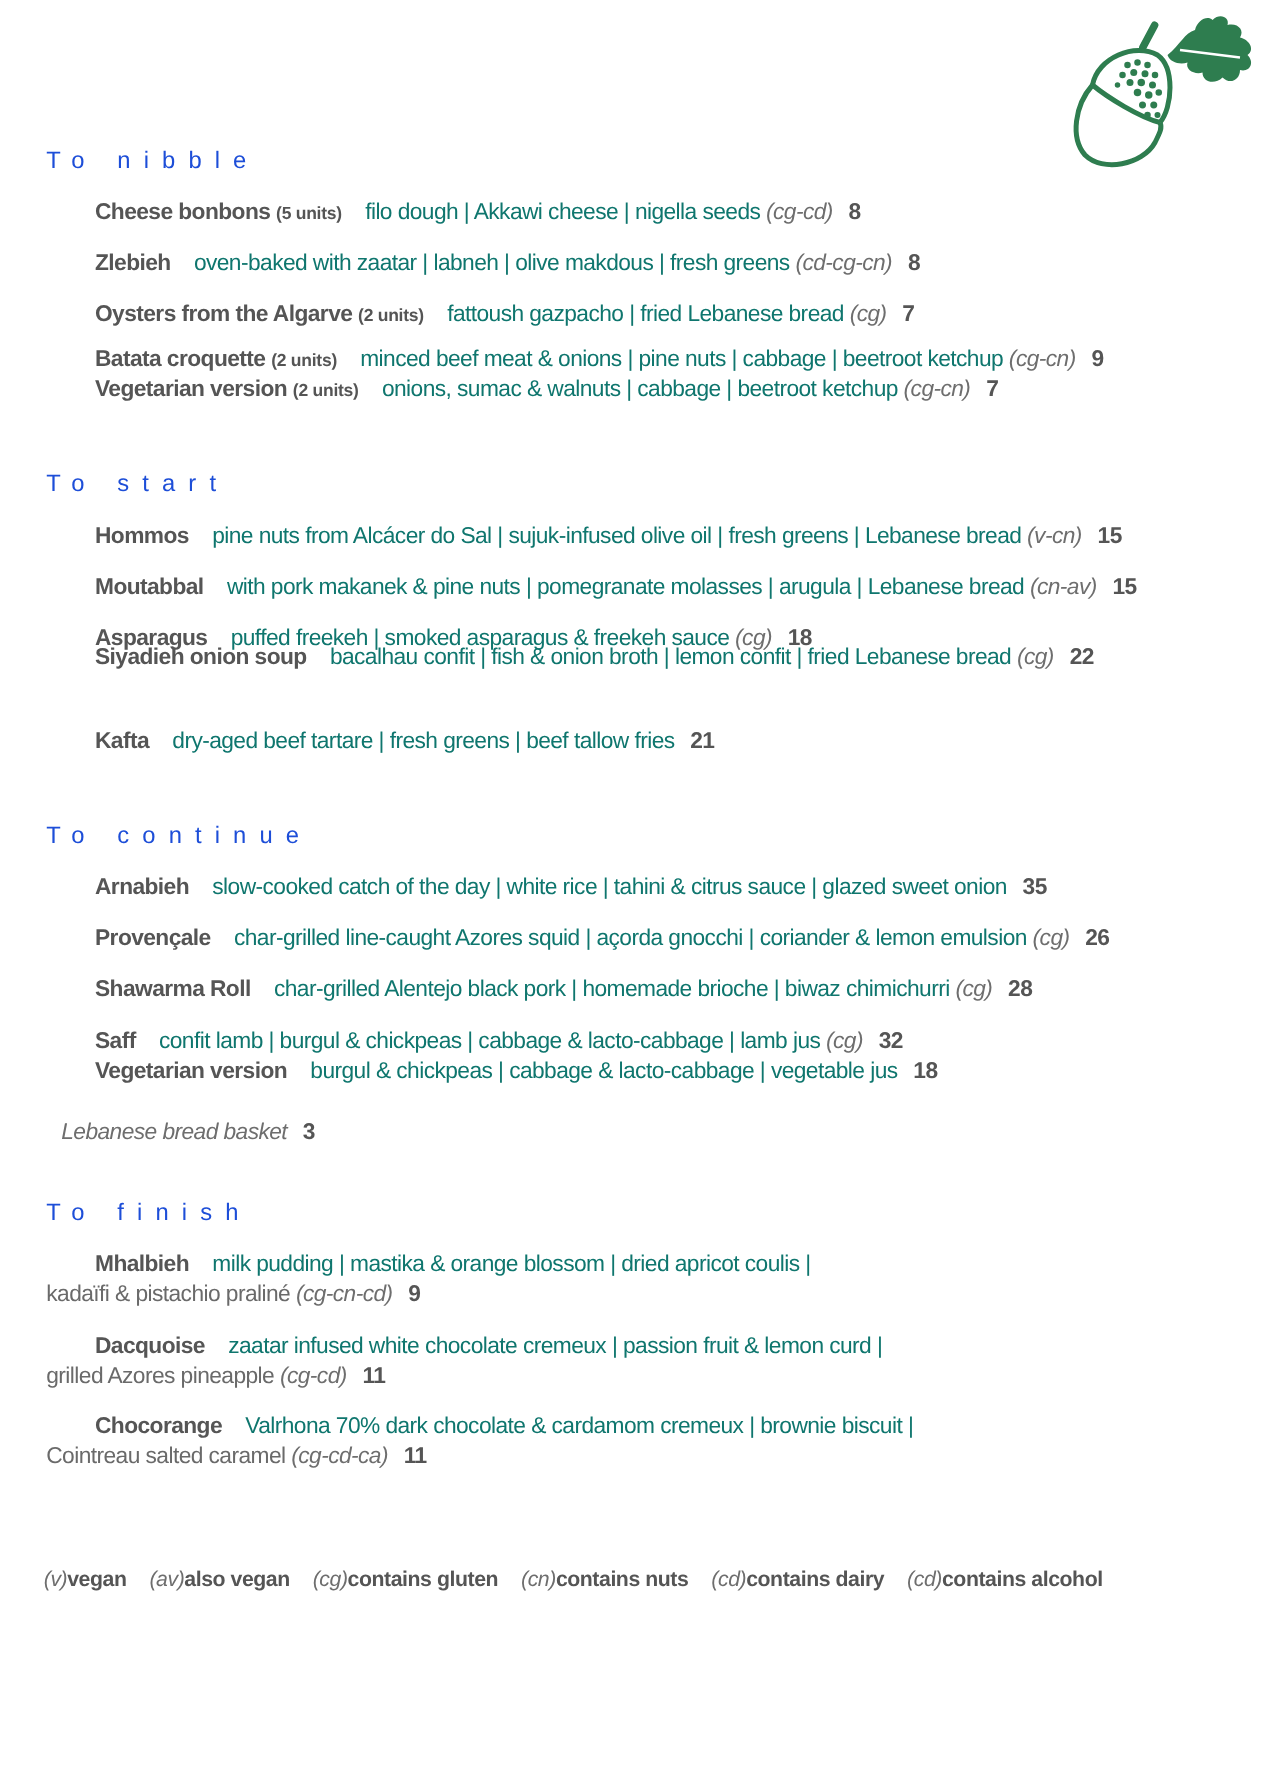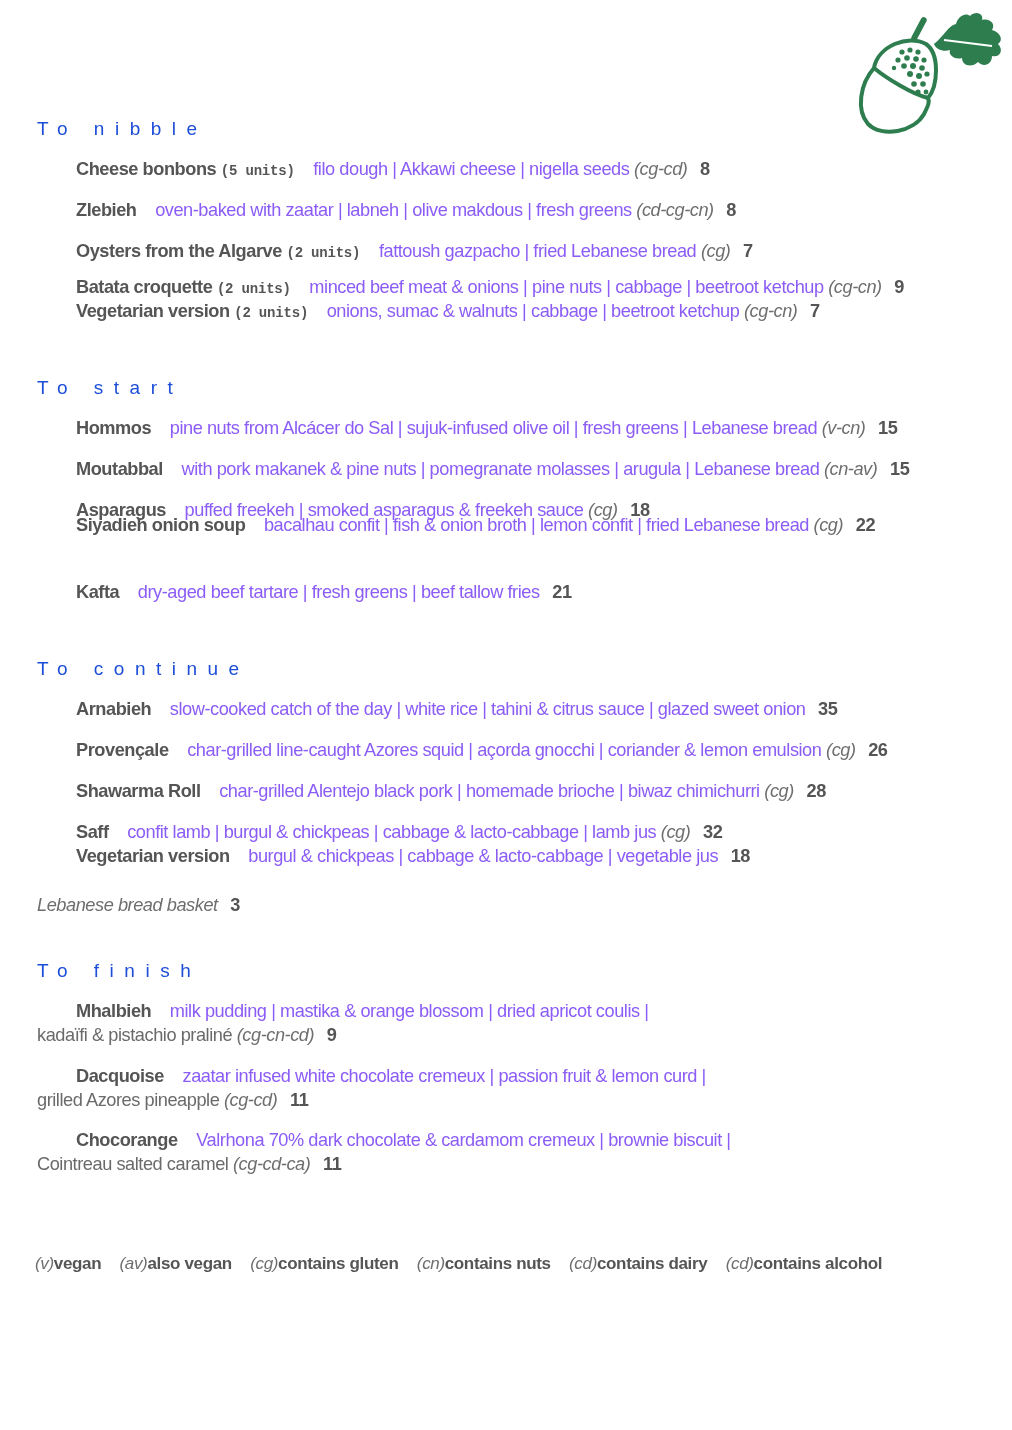--- a/index.html
+++ b/index.html
@@ -11,25 +11,25 @@
   .section-title {
     position:absolute; left:37px;
     font-size:19px; letter-spacing:10.5px; color:#1d4ed8;
     font-family:"Liberation Sans", sans-serif;
   }
   .line {
     position:absolute; left:37px; white-space:nowrap;
     font-size:18.2px; letter-spacing:-0.45px; color:#6a6a6a;
   }
   .name { font-weight:bold; color:#555;margin-left:39px; }
-  .units { font-weight:bold; font-size:14px; color:#555; letter-spacing:-0.2px;font-family:Liberation Mono, monospace; }
-  .desc { margin-left:14px; color:#8b5cf6; }
+  .units { font-weight:bold; font-size:14px; color:#555; letter-spacing:-0.2px; }
+  .desc { margin-left:14px; color:#0f766e; }
   .tags { font-style:italic; color:#6e6e6e; }
   .price { font-weight:bold; color:#555; margin-left:8px; }
-  .it { font-style:italic; color:#6e6e6e; }
+  .it { font-style:italic; color:#6e6e6e;margin-left:12px; }
   .legend {
     position:absolute; left:35px; top:1254px; white-space:nowrap;
     font-size:17px; letter-spacing:-0.35px; color:#555;
   }
   .legend .lk { font-style:italic; color:#6e6e6e; font-weight:normal; }
   .legend .lv { font-weight:bold; color:#555; margin-right:14px; }
 </style>
 </head>
 <body>
 

